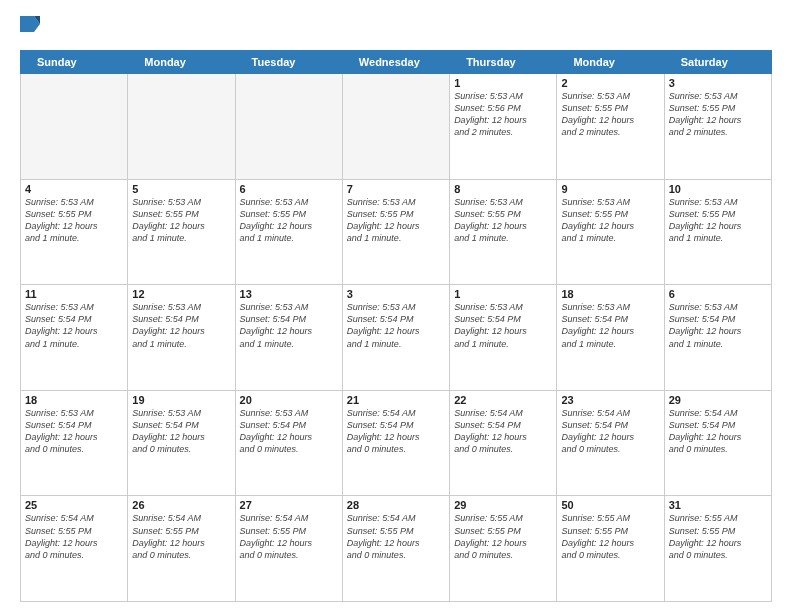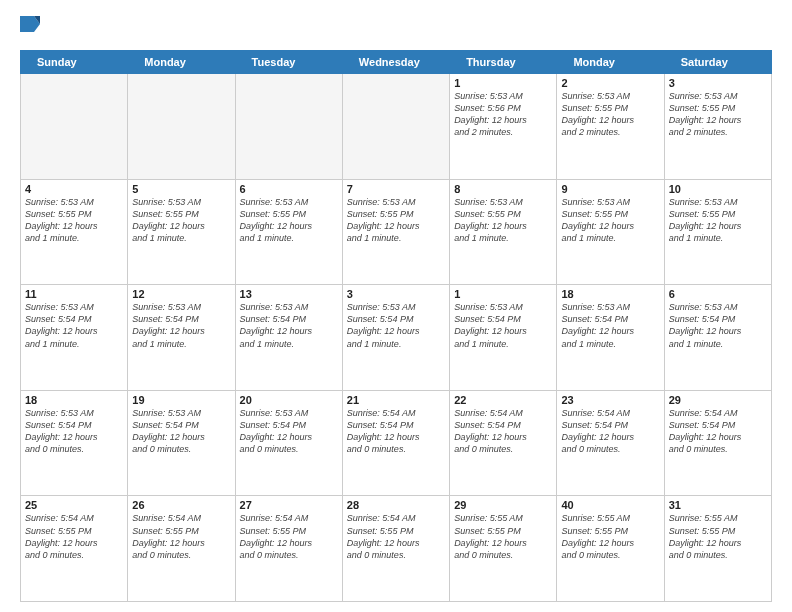--- a/index.html
+++ b/index.html
@@ -346,21 +346,21 @@
 and 0 minutes.</div>
           </td>
           <td>
             <span class="day-num">29</span>
             <div class="day-info" style="white-space: pre-line;">Sunrise: 5:55 AM
 Sunset: 5:55 PM
 Daylight: 12 hours
 and 0 minutes.</div>
           </td>
           <td>
-            <span class="day-num">40</span>
+            <span class="day-num">50</span>
             <div class="day-info" style="white-space: pre-line;">Sunrise: 5:55 AM
 Sunset: 5:55 PM
 Daylight: 12 hours
 and 0 minutes.</div>
           </td>
           <td>
             <span class="day-num">31</span>
             <div class="day-info" style="white-space: pre-line;">Sunrise: 5:55 AM
 Sunset: 5:55 PM
 Daylight: 12 hours

